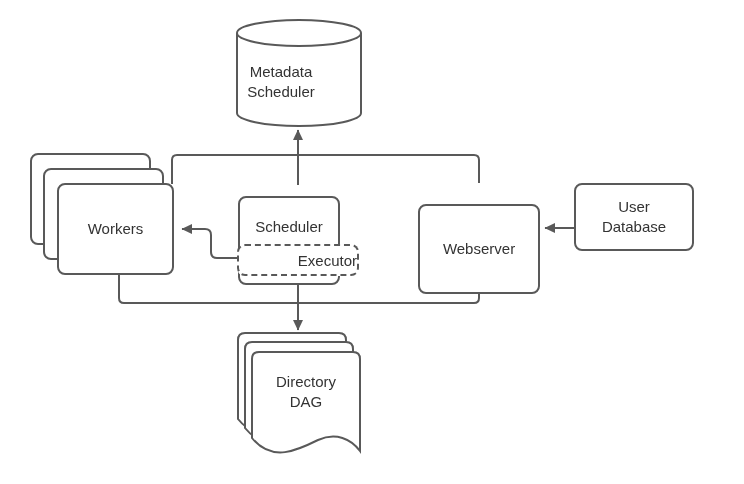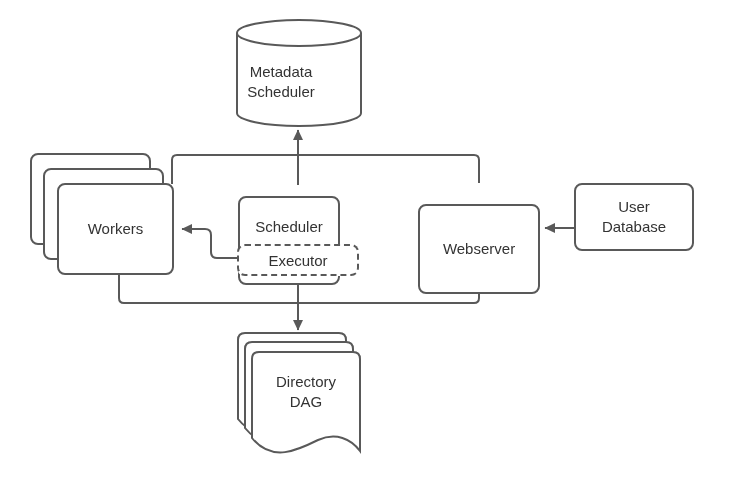--- a/index.html
+++ b/index.html
@@ -27,21 +27,21 @@
     box-sizing: border-box;
     border: 2px solid var(--stroke);
     border-radius: 8px;
     background: var(--bg);
     display: flex;
     align-items: center;
     justify-content: center;
     text-align: center;
     line-height: 20px;
   }
-  .node.dashed { border-style: dashed; }
+  .node.dashed { border-style: dashed; justify-content: flex-end; }
   .label-overlay {
     position: absolute;
     text-align: center;
     line-height: 20px;
     pointer-events: none;
   }
   .sched-label-area {
     position: absolute;
     top: 0; left: 0; right: 0;
     height: 57px;

